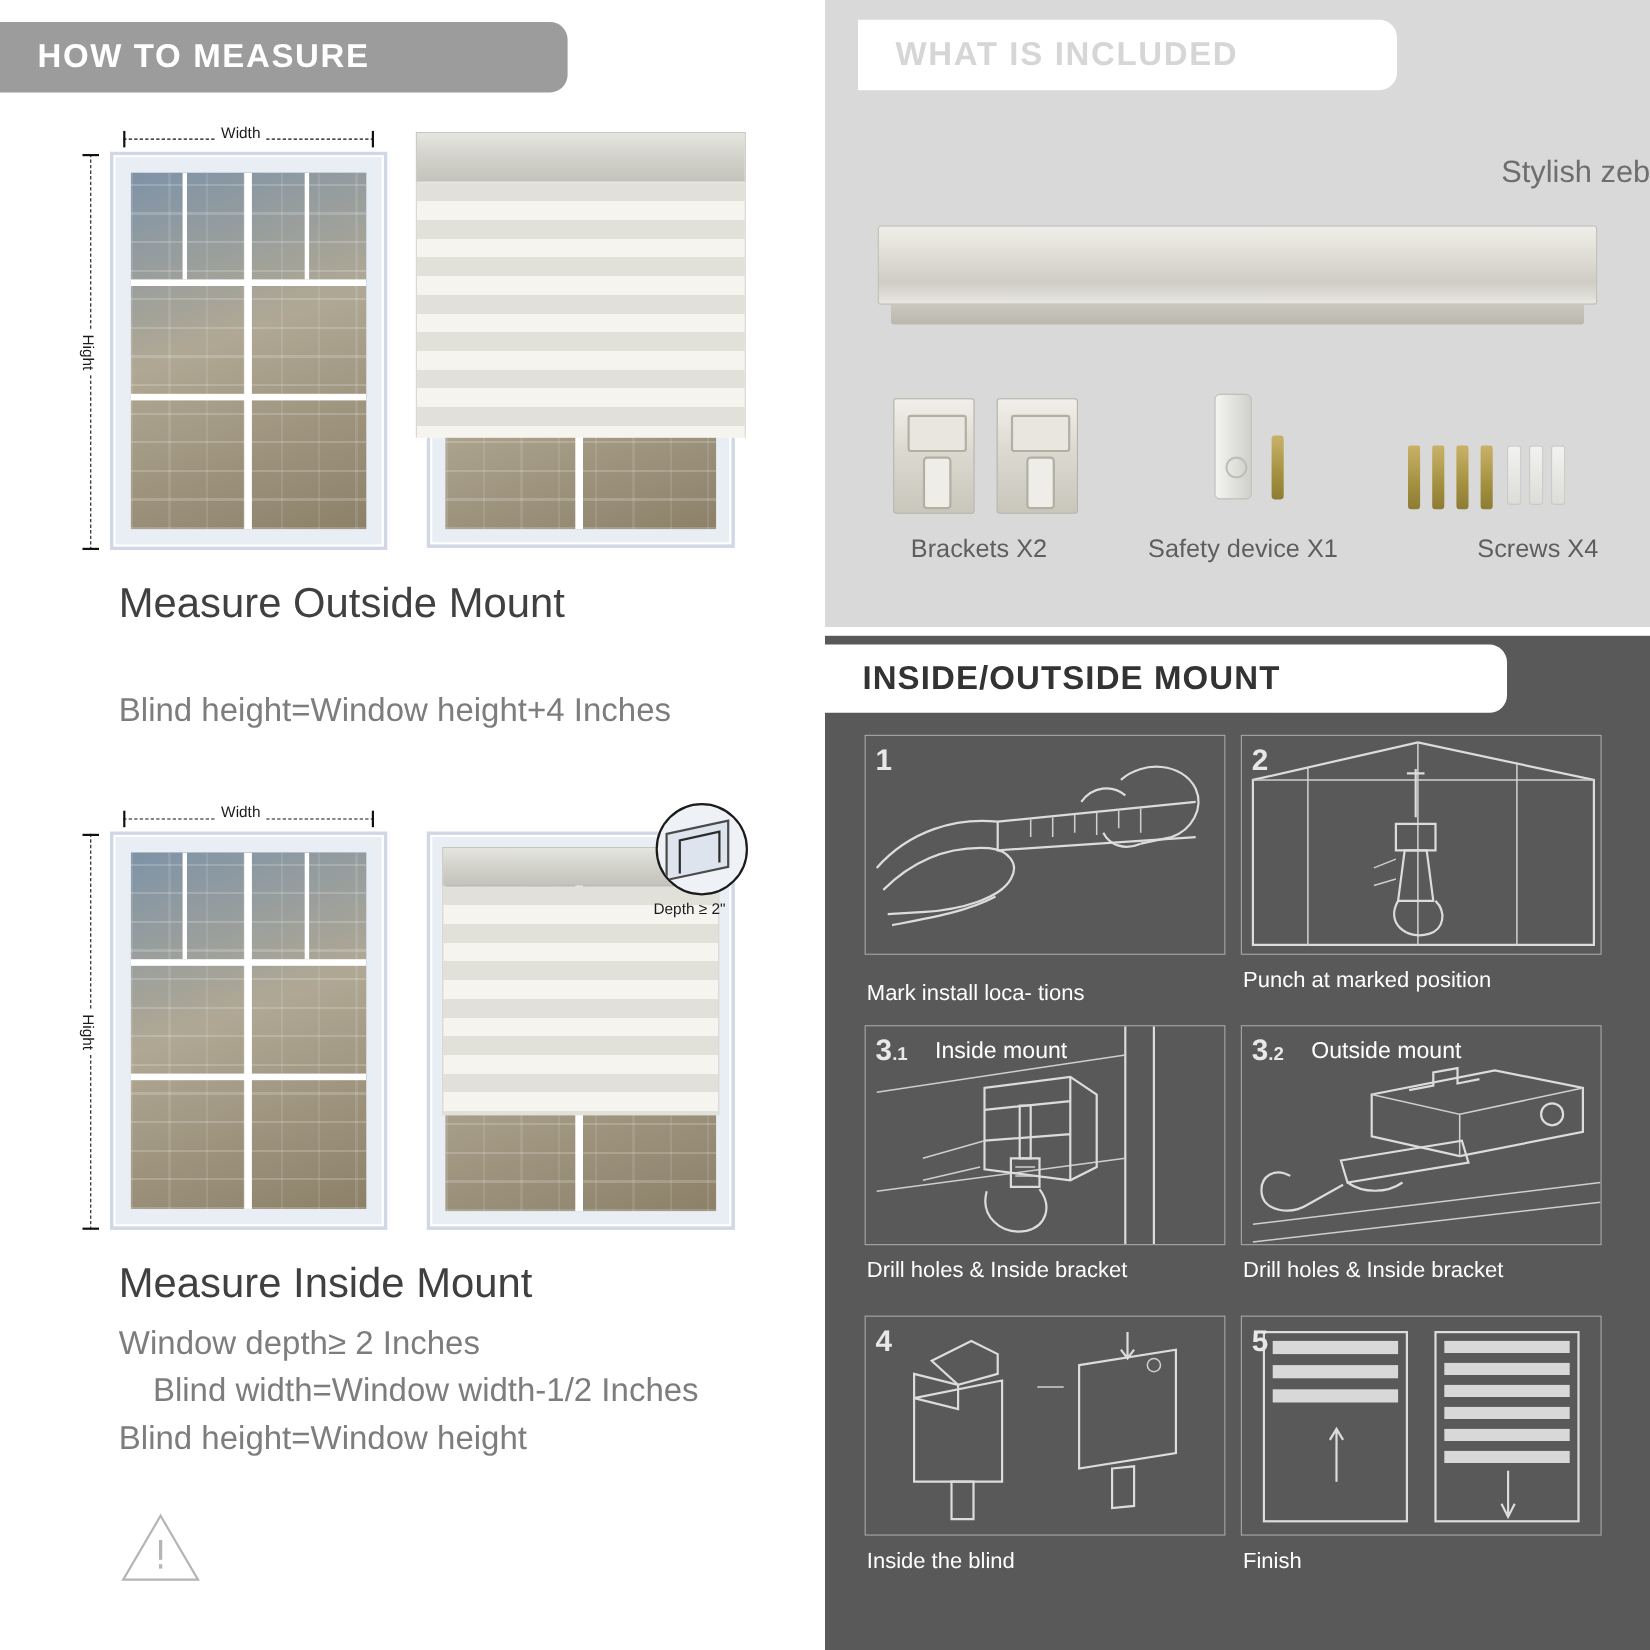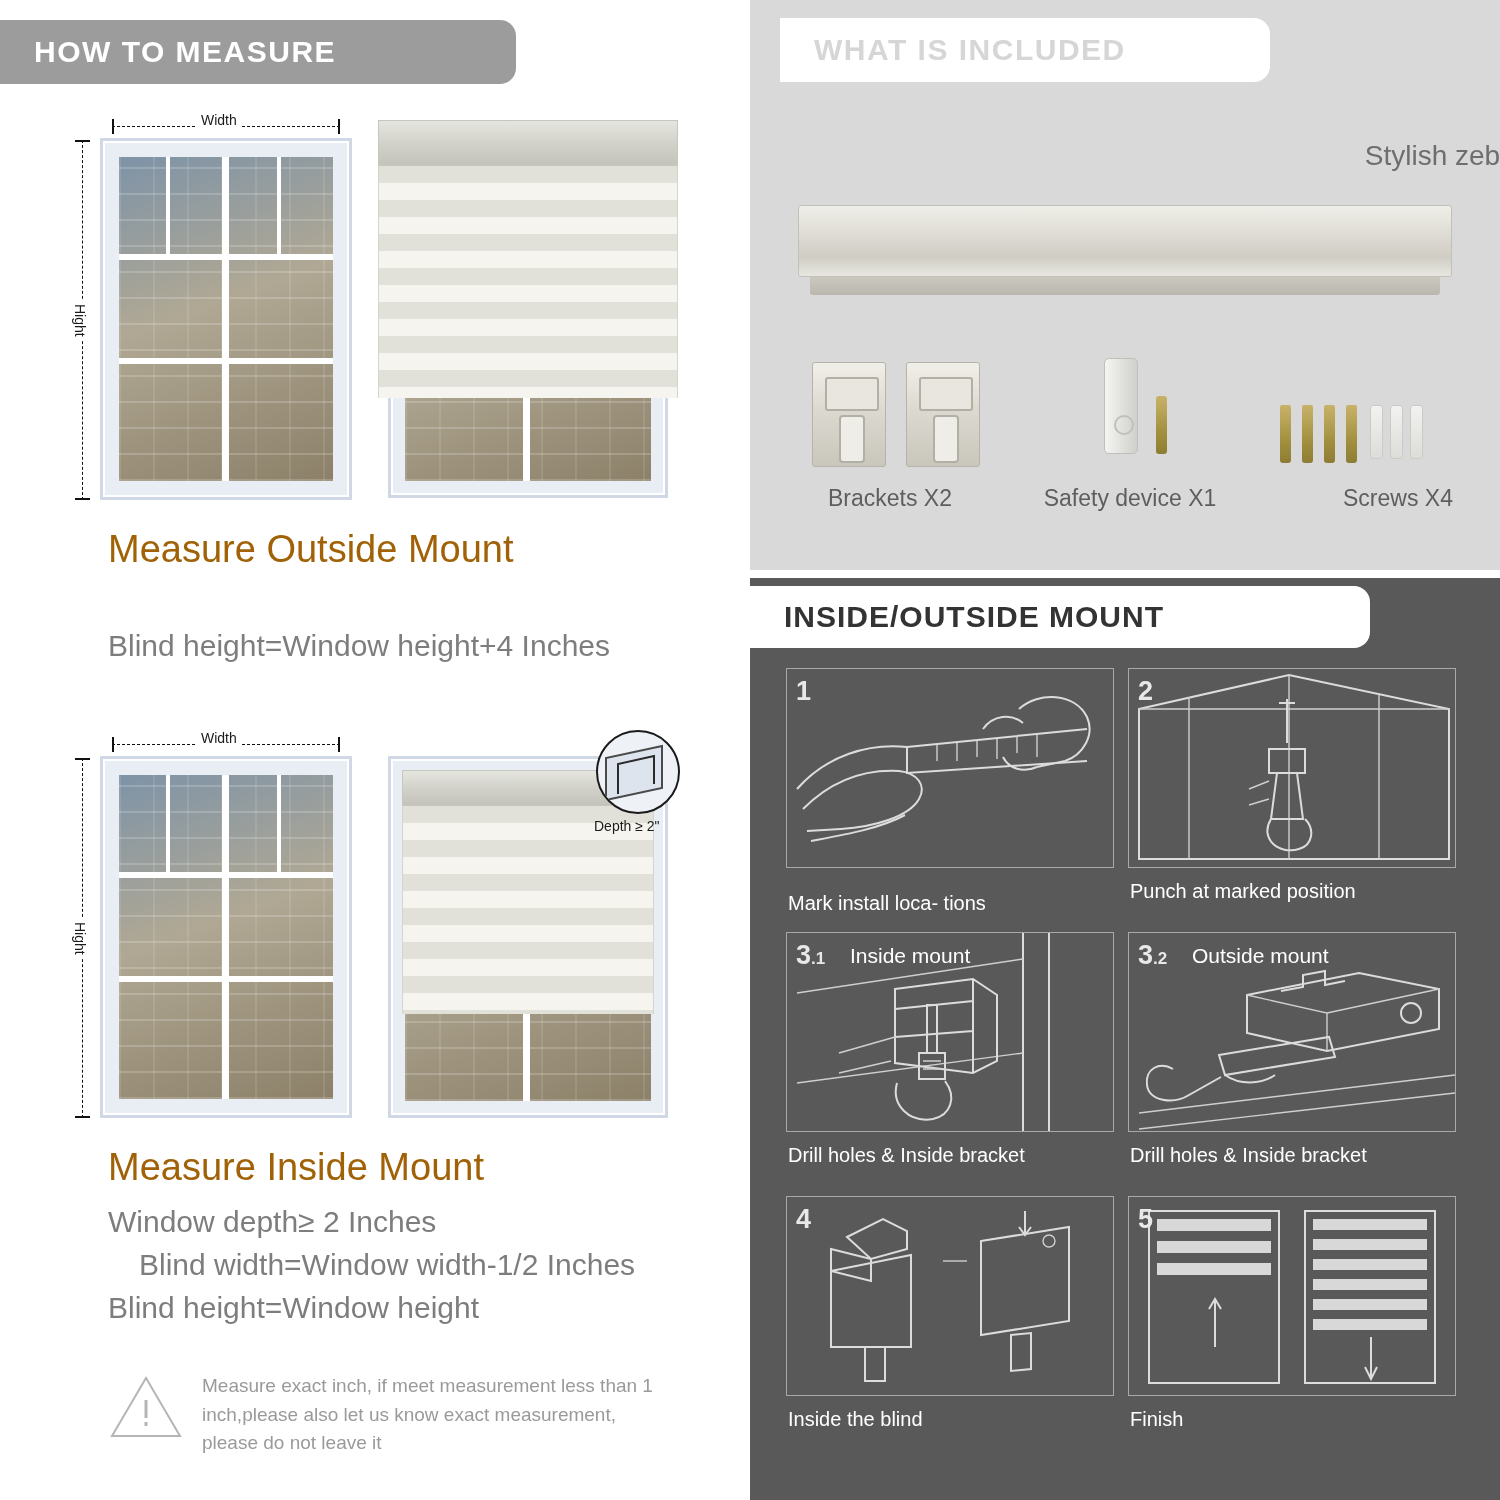--- a/index.html
+++ b/index.html
@@ -78,21 +78,21 @@
   .blind-body {
     position: absolute; left:0; width:100%;
     background:
       repeating-linear-gradient(180deg,
         #e2e1d9 0px, #e2e1d9 17px,
         #f5f4ef 17px, #f5f4ef 34px);
     border-left:1px solid #d6d5cd; border-right:1px solid #d6d5cd;
   }
 
   .caption-title {
-    position: absolute; font-size: 38px; color: #a16207; font-weight: normal;
+    position: absolute; font-size: 38px; color: #404040; font-weight: normal;
   }
   .caption-line {
     position: absolute; font-size: 30px; color: #7d7d7d;
   }
 
   .note-box { position: absolute; display:flex; gap:18px; align-items:flex-start; }
   .note-tri { width:76px; height:70px; flex:none; position:relative; }
   .note-text { font-size: 19px; color:#9a9a9a; line-height: 1.5; }
 
   .depth-circle {
@@ -292,21 +292,20 @@
     <div class="caption-line" style="left:108px;top:1291px;">Blind height=Window height</div>
 
     <div class="note-box" style="left:108px;top:1372px;width:560px;">
       <div class="note-tri">
         <svg width="76" height="70" viewBox="0 0 76 70">
           <path d="M38 6 L72 64 L4 64 Z" fill="none" stroke="#b5b5b5" stroke-width="2"></path>
           <rect x="36.5" y="28" width="3" height="18" fill="#b5b5b5"></rect>
           <rect x="36.5" y="50" width="3" height="4" fill="#b5b5b5"></rect>
         </svg>
       </div>
-      <div class="note-text">Measure exact inch, if meet measurement less than 1 inch,please also let us know exact measurement, please do not leave it</div>
     </div>
   </div>
 
   <div class="right-top"></div>
   <div class="hdr-included">WHAT IS INCLUDED</div>
   <div class="included-title">Stylish zebra blind X1</div>
 
   <div class="rail"></div>
   <div class="rail-lip"></div>
 

